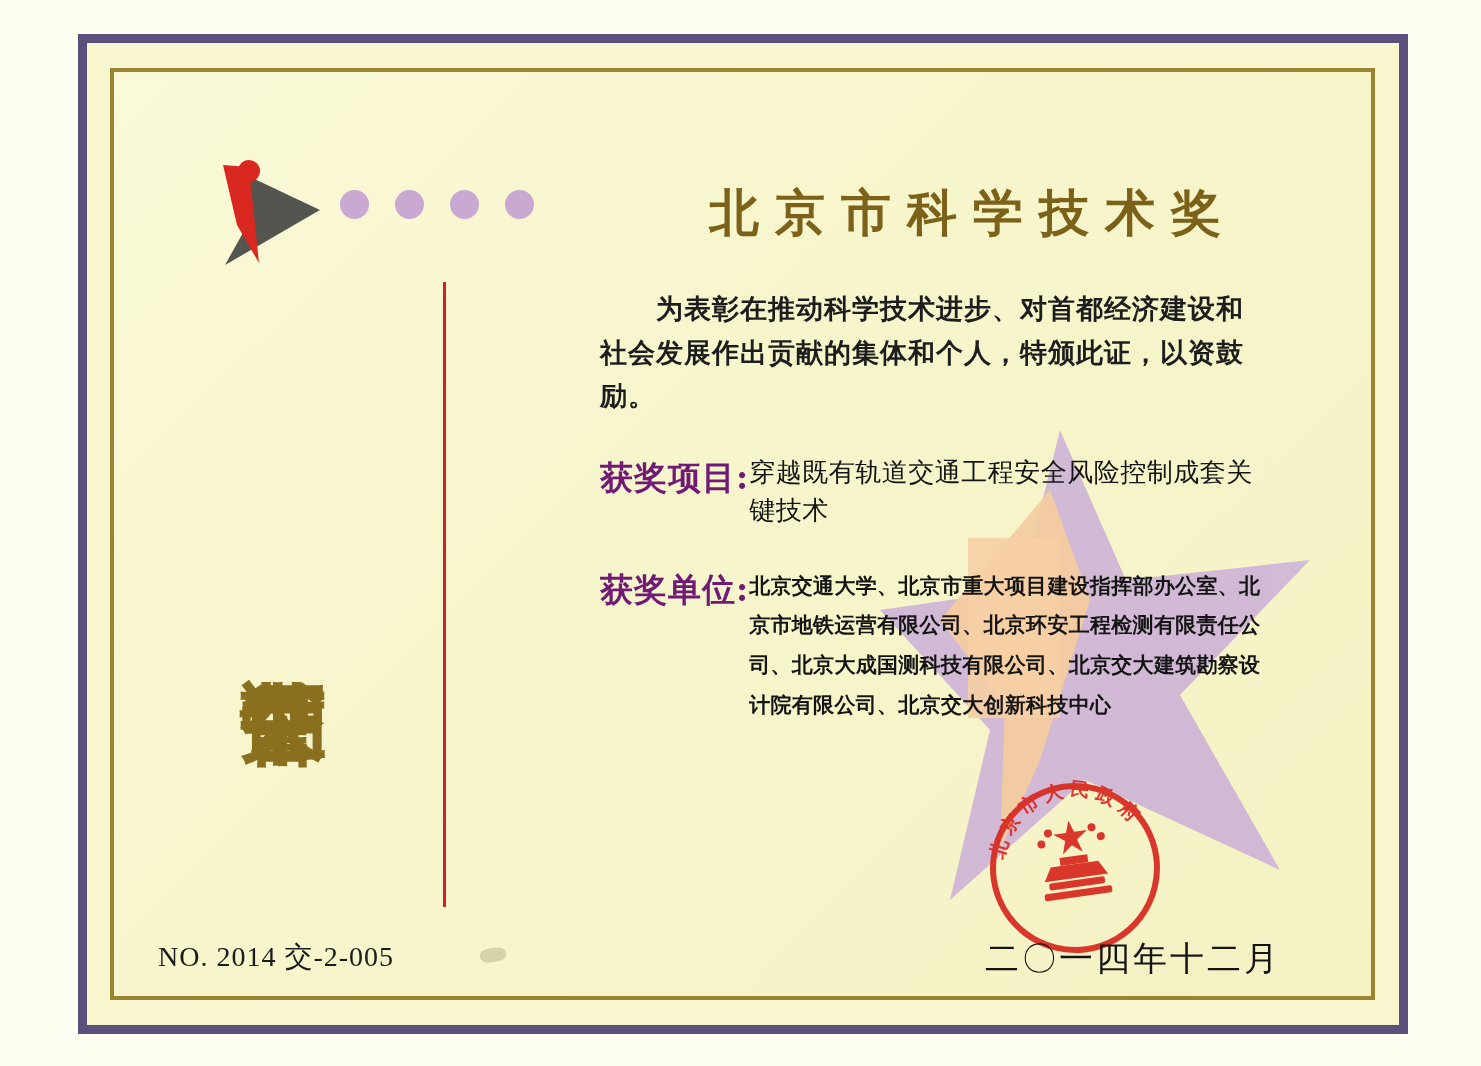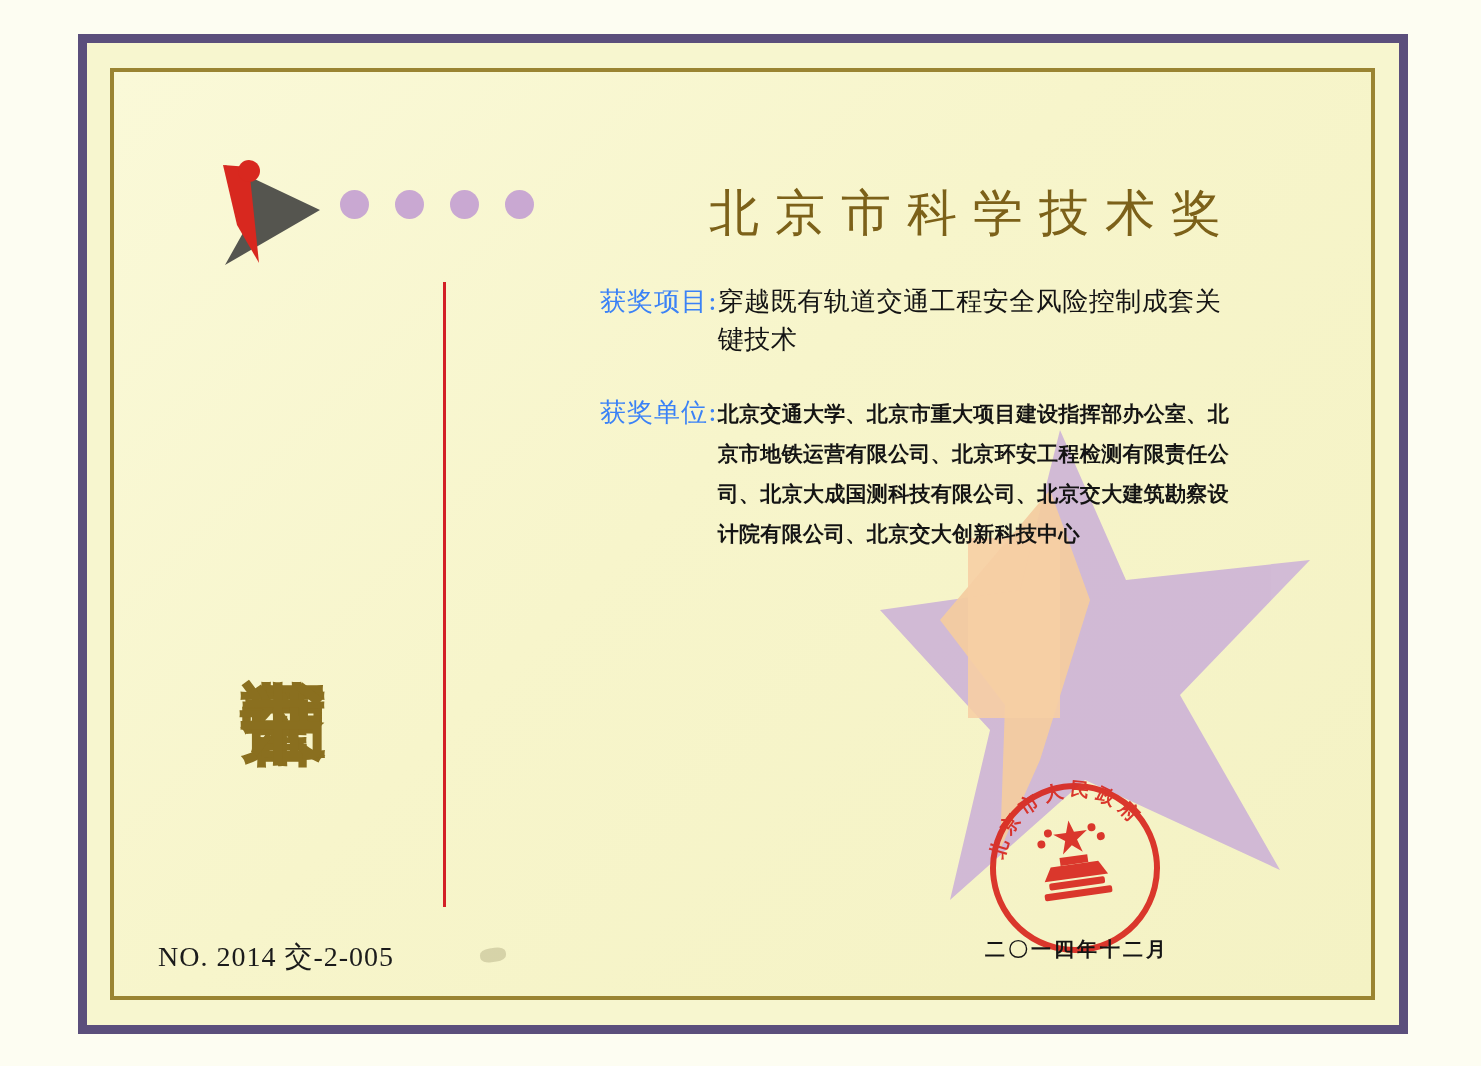--- a/index.html
+++ b/index.html
@@ -106,21 +106,21 @@
 
   
   .content {
     position: absolute;
     left: 600px; top: 160px;
     width: 730px;
   }
 
   .main-title {
     font-size: 50px;
-    font-weight: normal;
+    font-weight: bold;
     color: #7c6119;
     letter-spacing: 16px;
     text-align: center;
     margin: 20px 0 0 0;
     padding-left: 16px;
     white-space: nowrap;
   }
 
   .preamble {
     margin-top: 40px;
@@ -132,24 +132,24 @@
     width: 660px;
   }
   .preamble .indent { padding-left: 56px; display: inline; }
 
   .field {
     display: flex;
     margin-top: 36px;
     color: #1d1d1d;
   }
   .field .label {
-    font-size: 26px;
-    font-weight: normal;
+    font-size: 33px;
+    font-weight: bold;
     white-space: nowrap;
-    color: #3b82f6;
+    color: #701a75;
     flex: 0 0 auto;
     letter-spacing: 1px;
     line-height: 1.45;
   }
   .field .value {
     font-size: 26px;
     font-weight: normal;
     line-height: 1.45;
     color: #141414;
     letter-spacing: 0.5px;
@@ -181,22 +181,22 @@
     position: absolute;
     left: 158px; top: 938px;
     font-size: 28px;
     color: #1b1b1b;
     letter-spacing: 1px;
     font-family: Liberation Serif, serif;
   }
   .footer-date {
     position: absolute;
     left: 985px; top: 936px;
-    font-size: 20px;
-    font-weight: bold;
+    font-size: 34px;
+    font-weight: normal;
     color: #141414;
     letter-spacing: 3px;
   }
 
   
   .speckle {
     position: absolute;
     left: 480px; top: 948px;
     width: 26px; height: 14px;
     background: rgba(120,110,70,0.25);
@@ -238,20 +238,23 @@
   </div>
 
   <div class="vtitle">荣誉证书</div>
 
   <div class="red-rule"></div>
 
   <div class="content">
 
     <div class="main-title">北京市科学技术奖</div>
 
+    <div class="preamble">
+      <span class="indent"></span><span>为表彰在推动科学技术进步、对首都经济建设和社会发展作出贡献的集体和个人，特颁此证，以资鼓励。</span>
+    </div>
 
     <div class="field field-project">
       <div class="label">获奖项目:</div>
       <div class="value">穿越既有轨道交通工程安全风险控制成套关键技术</div>
     </div>
 
 
     <div class="field field-units">
       <div class="label">获奖单位:</div>
       <div class="value">北京交通大学、北京市重大项目建设指挥部办公室、北京市地铁运营有限公司、北京环安工程检测有限责任公司、北京大成国测科技有限公司、北京交大建筑勘察设计院有限公司、北京交大创新科技中心</div>

